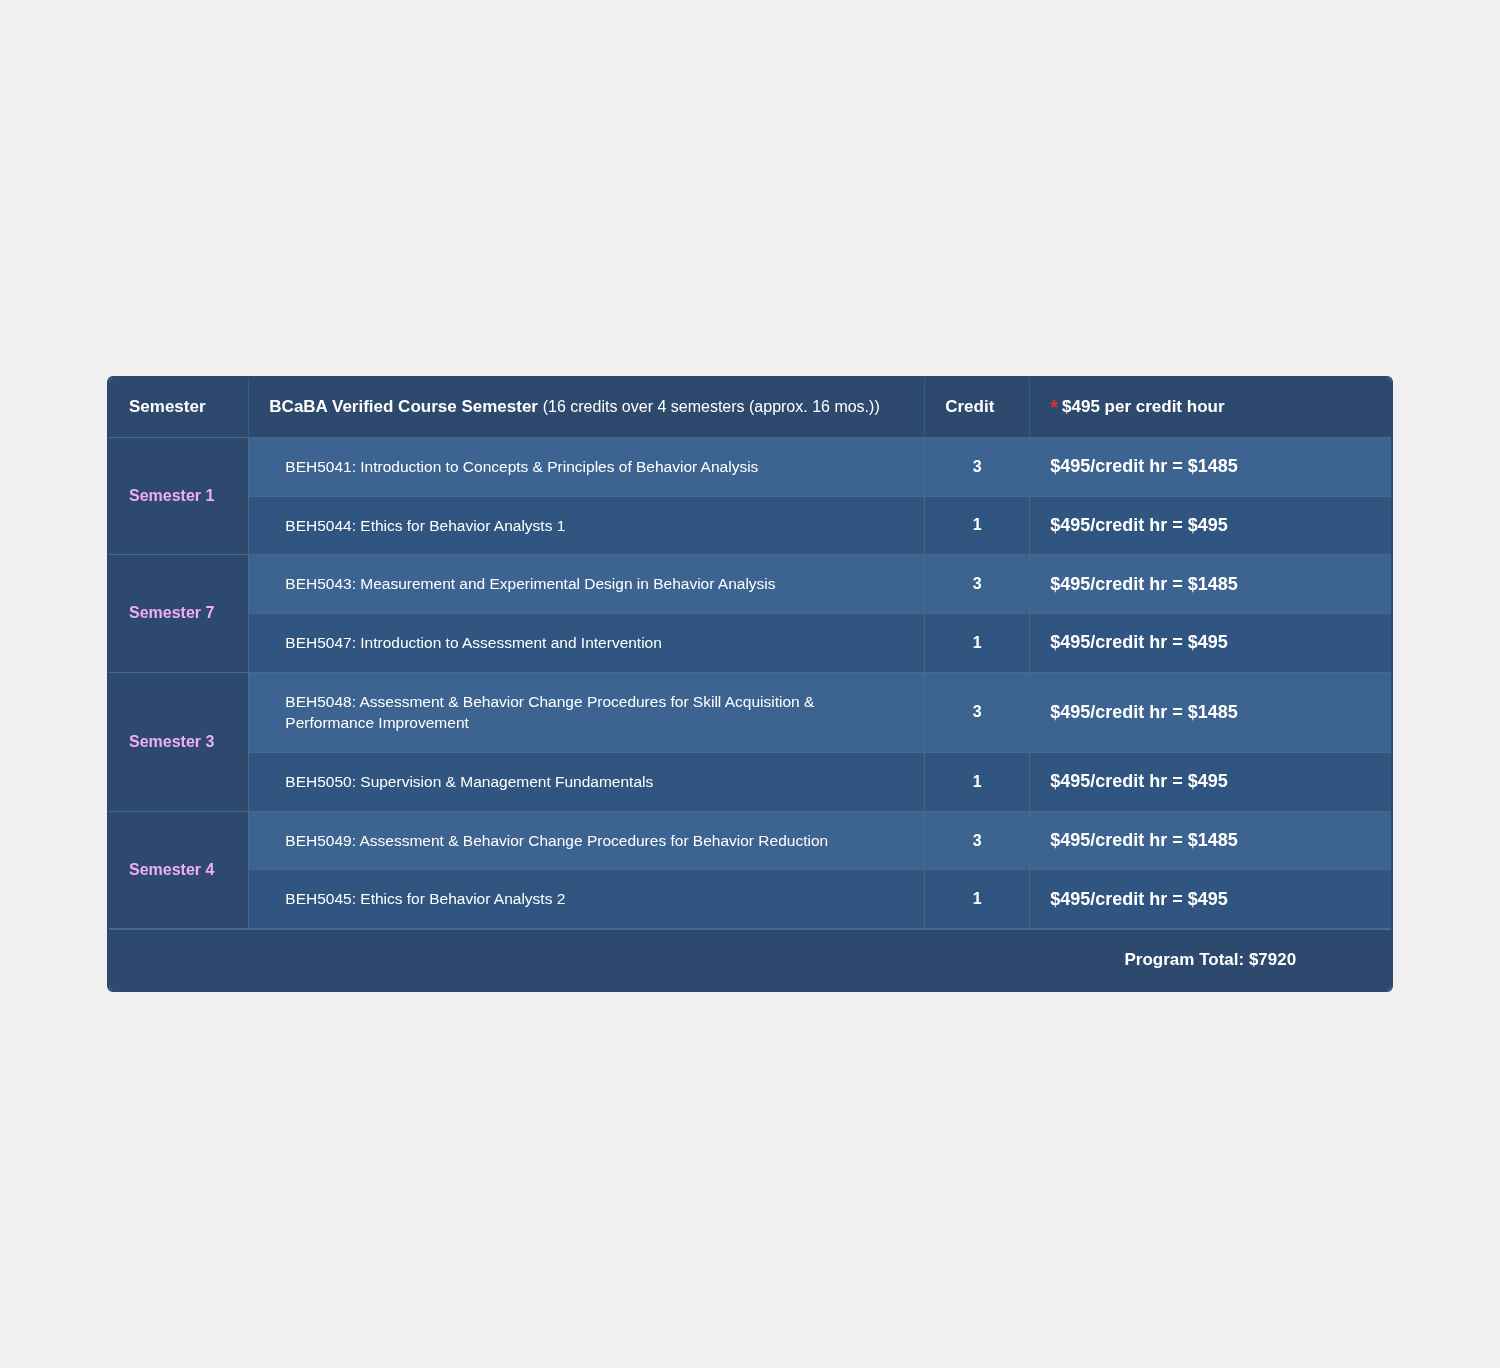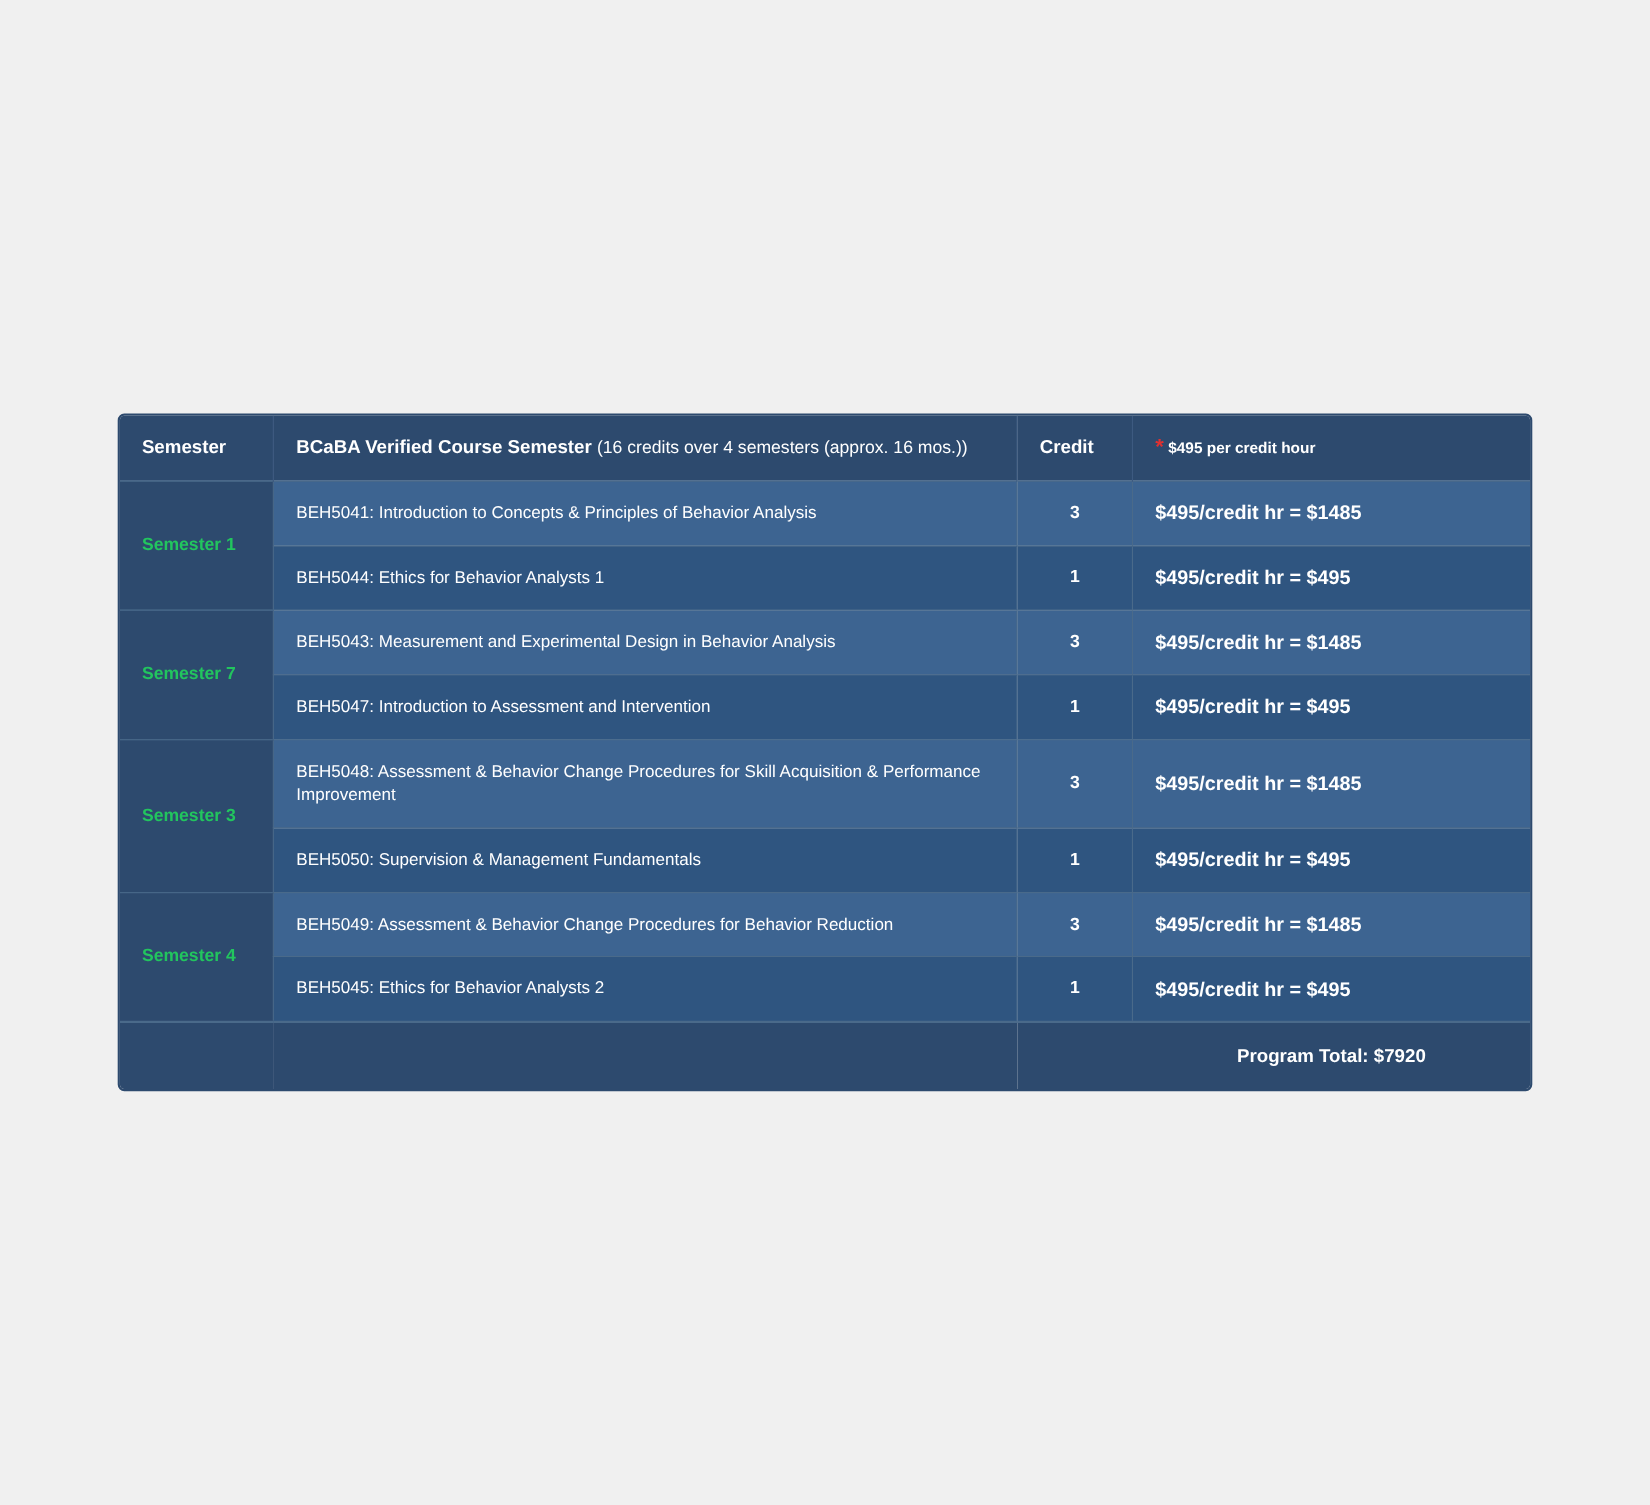--- a/index.html
+++ b/index.html
@@ -61,40 +61,40 @@
       text-align: center;
     }
 
     .col-price {
       width: 310px;
     }
 
     
     .semester-label-cell {
       background-color: #2d4a6e;
-      color: #22c55e;
+      color: #f0abfc;
       font-size: 16px;
       font-weight: bold;
       vertical-align: middle;
       padding: 16px 20px;
       border-top: 1px solid #4a6a8a;
       border-right: 1px solid #4a6a8a;
     }
 
     .course-row-light {
       background-color: #3d6491;
     }
 
     .course-row-dark {
       background-color: #2f5580;
     }
 
     .course-cell {
       color: #ffffff;
-      padding: 18px 20px;
+      padding: 18px 36px;
       font-size: 15.5px;
       vertical-align: middle;
       border-top: 1px solid #4a6a8a;
       border-right: 1px solid #4a6a8a;
       line-height: 1.4;
     }
 
     .credit-cell {
       color: #ffffff;
       padding: 18px 10px;
@@ -139,21 +139,21 @@
       gap: 4px;
     }
 
     .asterisk-red {
       color: #e03030;
       font-size: 20px;
       font-weight: bold;
     }
 
     .price-per-hour {
-      font-size: 14px;
+      font-size: 17px;
       font-weight: bold;
     }
 
     .header-course-title {
       font-weight: bold;
       font-size: 17px;
     }
 
     .header-course-sub {
       font-weight: normal;

